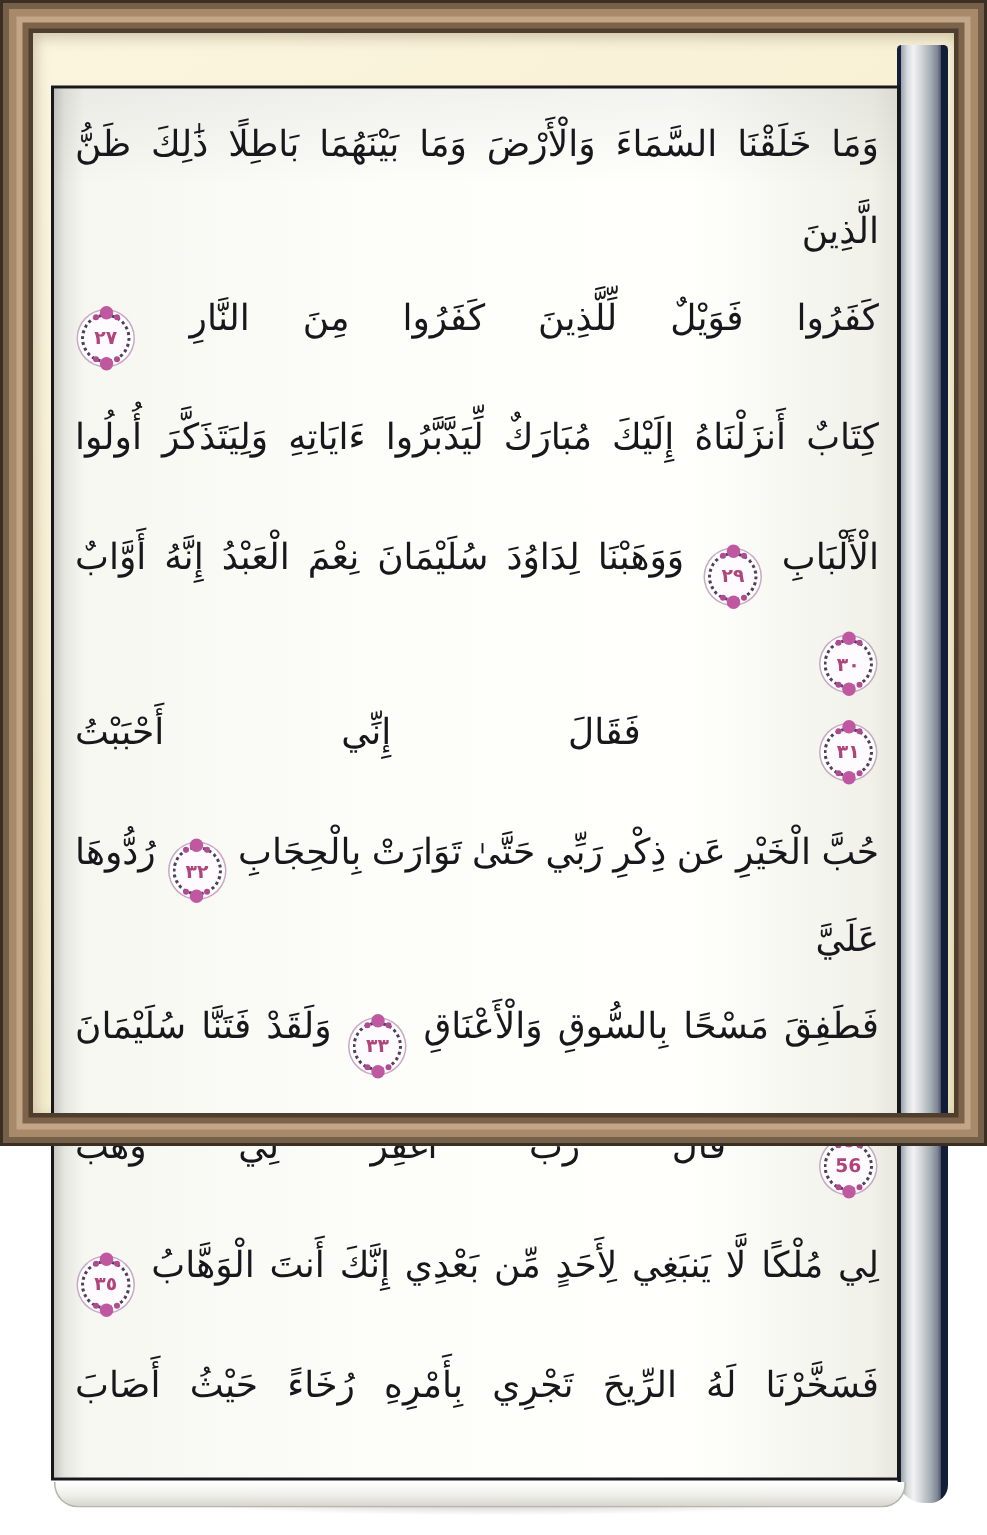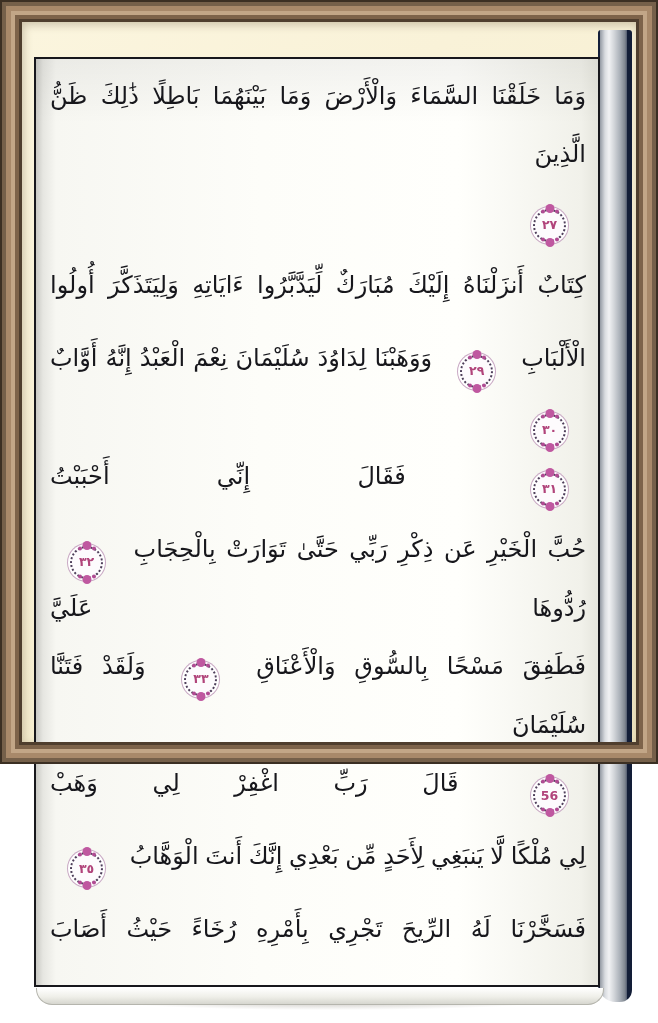--- a/index.html
+++ b/index.html
@@ -53,39 +53,39 @@
     font-size:24px;line-height:58px;color:#17171c;word-spacing:-1px;
     padding:0 2px;}
 
   .ayah-text{white-space:normal;}
 
   
   .ayah-marker{position:relative;display:inline-flex;align-items:center;justify-content:center;
     width:29px;height:29px;border-radius:50%;background:#fdfbfd;
     border:2px dotted #4e3f5a;
     box-shadow:0 0 0 2px #ffffff, 0 0 0 3px #c9a9c4;
-    vertical-align:-9px;margin:0 20px;}
+    vertical-align:-9px;margin:0 4px;}
   .ayah-num{font-size:12.5px;font-weight:bold;color:#b1447b;line-height:1;letter-spacing:0;}
   .petal{position:absolute;left:50%;width:9px;height:9px;border-radius:50%;background:#bf58a0;}
   .petal-top{top:-7px;transform:translateX(-50%);
     box-shadow:-7px 3px 0 -2.5px #b04b93, 7px 3px 0 -2.5px #b04b93;}
   .petal-bottom{bottom:-7px;transform:translateX(-50%);
     box-shadow:-7px -3px 0 -2.5px #b04b93, 7px -3px 0 -2.5px #b04b93;}
 </style>
 </head>
 <body>
 
 <div class="scene">
   <div class="mat"></div>
   <div class="book-shadow"></div>
   <div class="page-edge-right"></div>
   <div class="page-edge-bottom"></div>
   <div class="text-block">
       <div class="quran-line" dir="rtl"><span class="ayah-text">وَمَا خَلَقْنَا السَّمَاءَ وَالْأَرْضَ وَمَا بَيْنَهُمَا بَاطِلًا ذَٰلِكَ ظَنُّ الَّذِينَ</span> </div>
-      <div class="quran-line" dir="rtl"> <span class="ayah-marker">
+      <div class="quran-line" dir="rtl"><span class="ayah-text">كَفَرُوا فَوَيْلٌ لِّلَّذِينَ كَفَرُوا مِنَ النَّارِ</span> <span class="ayah-marker">
           <span class="petal petal-top"></span>
           <span class="ayah-num">٢٧</span>
           <span class="petal petal-bottom"></span>
         </span>  </div>
       <div class="quran-line" dir="rtl"><span class="ayah-text">كِتَابٌ أَنزَلْنَاهُ إِلَيْكَ مُبَارَكٌ لِّيَدَّبَّرُوا ءَايَاتِهِ وَلِيَتَذَكَّرَ أُولُوا</span> </div>
       <div class="quran-line" dir="rtl"><span class="ayah-text">الْأَلْبَابِ</span> <span class="ayah-marker">
           <span class="petal petal-top"></span>
           <span class="ayah-num">٢٩</span>
           <span class="petal petal-bottom"></span>
         </span> <span class="ayah-text">وَوَهَبْنَا لِدَاوُدَ سُلَيْمَانَ نِعْمَ الْعَبْدُ إِنَّهُ أَوَّابٌ</span> <span class="ayah-marker">

